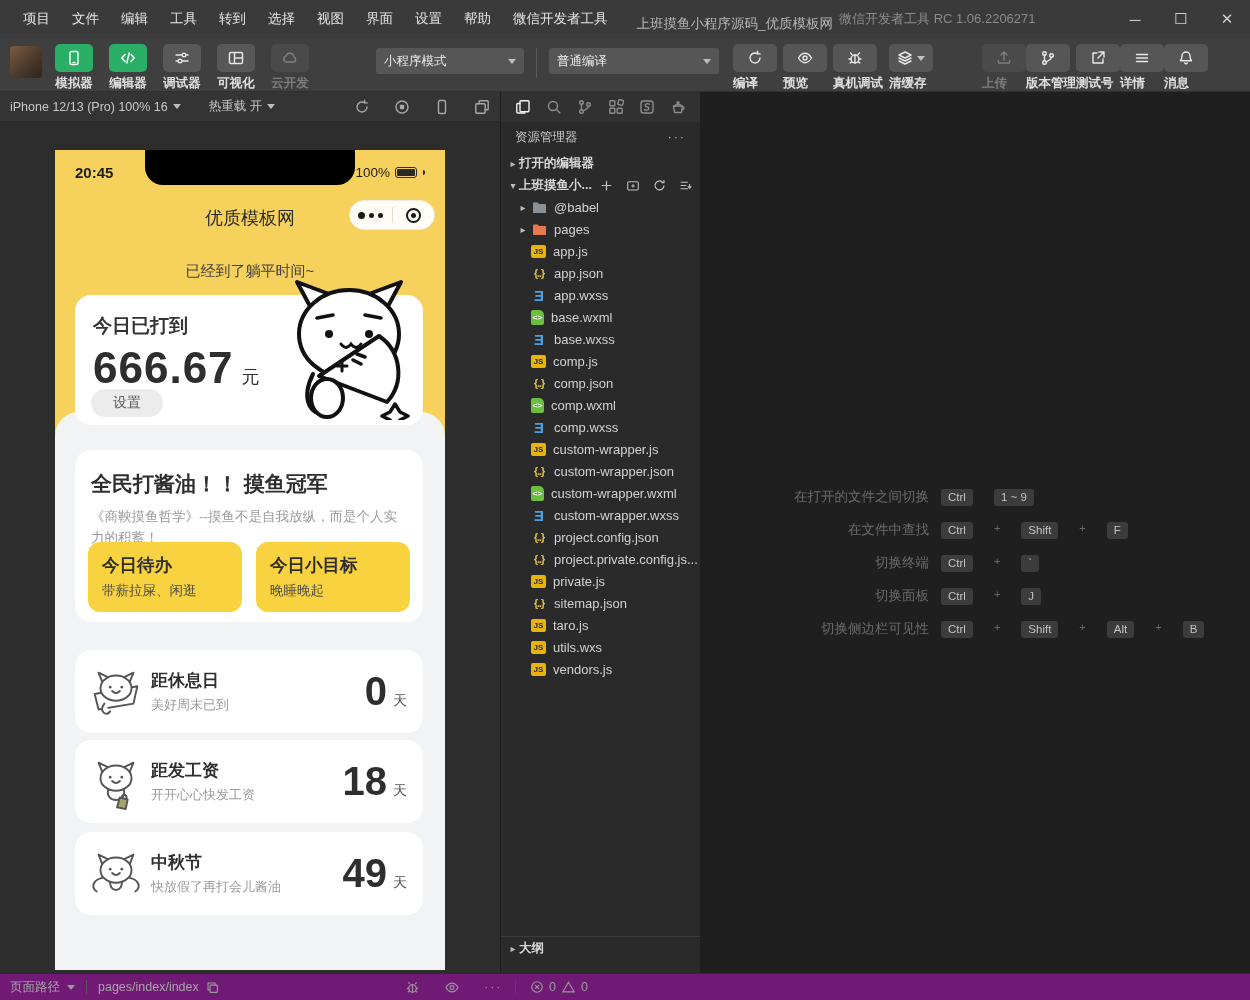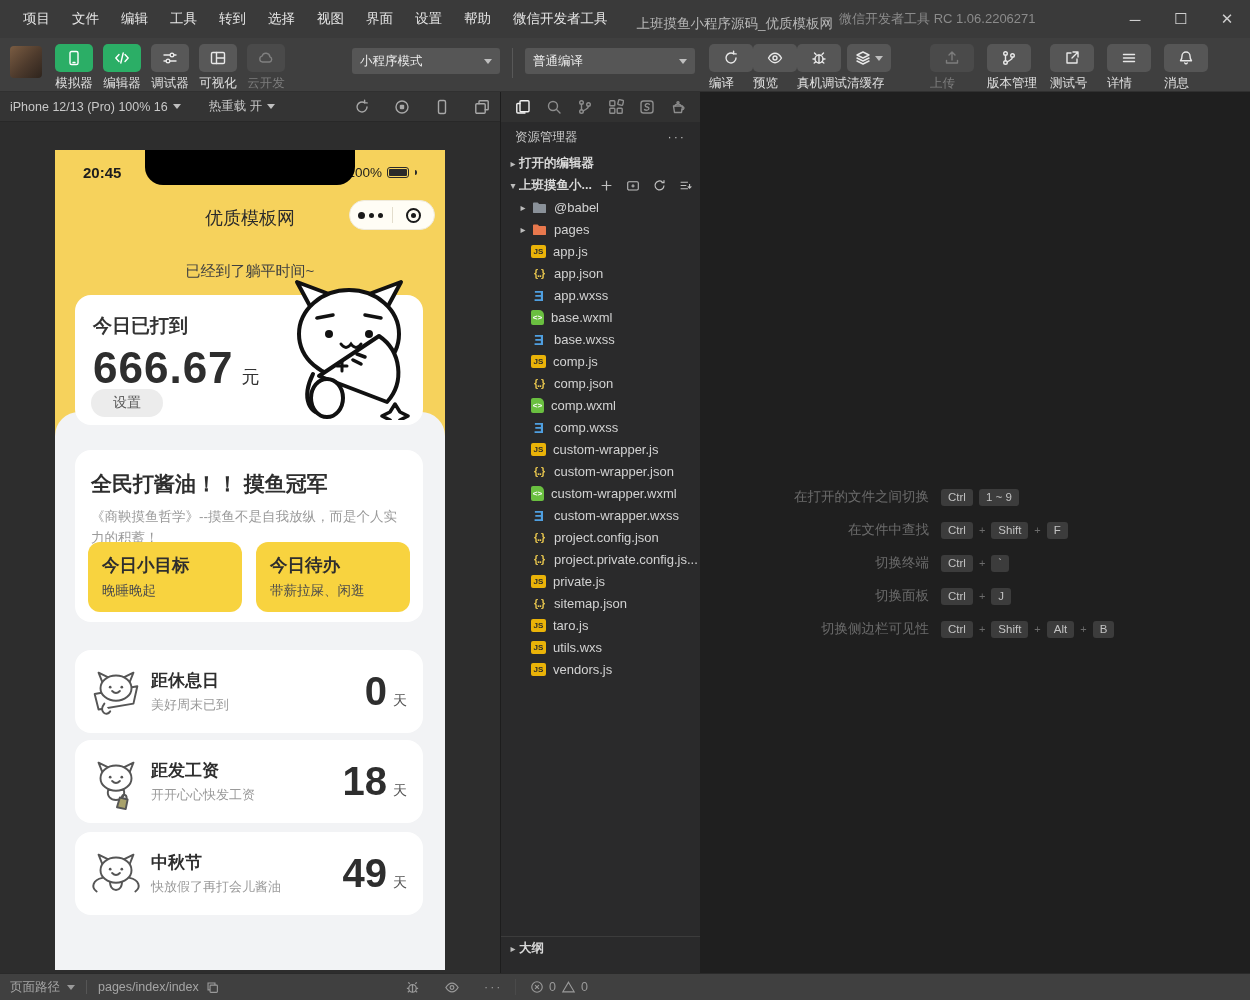--- a/index.html
+++ b/index.html
@@ -14,52 +14,52 @@
   .win-title { margin-left:18px; color:#b9b9b9; font-size:13.5px;margin-top:9px; }
   .win-sub { color:#8b8b8b; margin-left:6px; font-size:13px; }
   .win-controls { position:absolute; right:0; top:0; height:38px; display:flex; }
   .win-btn { width:46px; height:38px; display:flex; align-items:center; justify-content:center; color:#cfcfcf; font-size:15px; }
 
   
   .toolbar { position:absolute; left:0; top:38px; width:1250px; height:54px; background:#3f3f3f;
     border-bottom:1px solid #303030; display:flex; align-items:flex-start; padding:6px 0 0 10px; }
   .avatar { width:32px; height:32px; border-radius:4px; margin:2px 8px 0 0; overflow:hidden;
     background:linear-gradient(135deg,#7a5c42 0%,#4d3a2c 55%,#2e241d 100%); flex:none; }
-  .tb-group { display:flex; gap:0; }
+  .tb-group { display:flex; gap:6px;font-weight:bold; }
   .tb-btn { display:flex; flex-direction:column; align-items:center; width:48px; cursor:pointer; }
   .tb-btn .ibox { width:38px; height:28px; border-radius:5px; background:#585858; display:flex; align-items:center; justify-content:center; color:#e8e8e8; }
   .tb-btn.active .ibox { background:#2bae66; color:#fff; }
   .tb-btn.disabled .ibox { background:#4a4a4a; color:#808080; }
   .tb-btn .lbl { font-size:12.5px; margin-top:3px; color:#e0e0e0; white-space:nowrap; }
   .tb-btn.disabled .lbl { color:#7d7d7d; }
   .select { height:26px; background:#565656; border-radius:3px; display:flex; align-items:center;
     padding:0 8px; color:#ececec; font-size:12.5px; margin-top:4px; cursor:pointer; }
   .select .caret { margin-left:auto; }
   .caret { width:0; height:0; border-left:4px solid transparent; border-right:4px solid transparent; border-top:5px solid #bfbfbf; display:inline-block; }
   .vsep { width:1px; height:30px; background:#585858; margin:4px 12px 0 12px; }
   .tb-action { display:flex; flex-direction:column; align-items:flex-start; cursor:pointer; }
   .tb-action .ibox { min-width:44px; height:28px; padding:0 8px; border-radius:5px; background:#565656;
     display:flex; align-items:center; justify-content:center; gap:4px; color:#e8e8e8; }
   .tb-action .lbl { font-size:12.5px; margin-top:3px; color:#e0e0e0; white-space:nowrap; }
   .tb-action.disabled .ibox { background:#4a4a4a; color:#7d7d7d; }
   .tb-action.disabled .lbl { color:#7d7d7d; }
-  .tb-right { margin-left:auto; display:flex; gap:13px; margin-right:42px; }
+  .tb-right { margin-left:auto; display:flex; gap:0; margin-right:42px;font-weight:bold; }
 
   
   .simpane { position:absolute; left:0; top:92px; width:500px; height:881px; background:#2d2d2d; }
   .simbar { position:absolute; left:0; top:0; width:500px; height:30px; background:#343434;
     border-bottom:1px solid #282828; display:flex; align-items:center; padding:0 10px; color:#c8c8c8; font-size:12.5px; }
   .simbar .dd { display:flex; align-items:center; gap:5px; cursor:pointer; white-space:nowrap; }
   .simbar .icons { margin-left:auto; display:flex; gap:24px; color:#a8a8a8; }
   .simbar .icons > div { cursor:pointer; }
 
   
   .phone { position:absolute; left:55px; top:58px; width:390px; height:820px; background:#f6d25c; overflow:hidden; }
   .notch { position:absolute; left:90px; top:0; width:210px; height:35px; background:#000; border-radius:0 0 18px 18px; }
-  .p-status { position:absolute; left:0; top:0; width:100%; height:44px; display:flex; align-items:center; padding:0 28px; color:#1d1d1d; }
+  .p-status { position:absolute; left:0; top:0; width:100%; height:44px; display:flex; align-items:center; padding:0 20px; color:#1d1d1d; }
   .p-time { font-size:15px; font-weight:bold; }
   .p-batt-wrap { margin-left:auto; display:flex; align-items:center; gap:5px; font-size:13.5px; color:#1d1d1d; }
   .batt { width:22px; height:11px; border:1.5px solid #2a2a2a; border-radius:3px; position:relative; }
   .batt::after { content:""; position:absolute; inset:1px; background:#2a2a2a; border-radius:1px; }
   .batt-nub { width:2px; height:5px; background:#2a2a2a; border-radius:0 2px 2px 0; margin-left:1px; }
   .p-nav { position:absolute; left:0; top:44px; width:100%; height:46px; }
   .p-title { position:absolute; left:0; right:0; top:12px; text-align:center; font-size:18px; color:#2b2b2b; }
   .capsule { position:absolute; right:10px; top:6px; width:86px; height:30px; background:#fffdf5;
     border:1px solid #efeadb; border-radius:16px; display:flex; align-items:center; }
   .cap-dots { flex:1; display:flex; justify-content:center; gap:4px; align-items:center; }
@@ -117,26 +117,26 @@
   .ficon.wxss { color:#4f9fe0; font-size:15px; font-weight:bold; }
   .ficon.wxml { background:#6abf40; color:#fff; font-size:8px; border-radius:2px 5px 2px 2px; width:13px; height:15px; }
   .outline-row { position:absolute; left:0; bottom:13px; width:100%; height:24px; border-top:1px solid #3c3c3c;
     display:flex; align-items:center; padding:0 6px; color:#d8d8d8; font-size:12.5px; font-weight:bold; cursor:pointer; background:#2a2a2b; }
 
   
   .editor { position:absolute; left:700px; top:92px; width:550px; height:881px; background:#1f1f1f; }
   .shortcuts { position:absolute; left:50%; top:396px; transform:translateX(-50%); display:flex; flex-direction:column; gap:15px; }
   .sc-row { display:flex; align-items:center; justify-content:flex-end; gap:12px; }
   .sc-label { color:#6b6b6b; font-size:13.5px; text-align:right; white-space:nowrap; }
-  .sc-keys { display:flex; align-items:center; gap:6px; width:215px; flex:none; }
+  .sc-keys { display:flex; gap:21px; width:215px; flex:none; }
   .key { background:#3c3c3c; color:#c3c3c3; font-size:11.5px; border-radius:3px; padding:2.5px 7px; white-space:nowrap; }
   .plus { color:#6b6b6b; font-size:11px; }
 
   
-  .statusbar { position:absolute; left:0; top:973px; width:1250px; height:27px; background:#404040;
+  .statusbar { position:absolute; left:0; top:973px; width:1250px; height:27px; background:#701a75;
     border-top:1px solid #2a2a2a; display:flex; align-items:center; padding:0 10px; color:#a5a5a5; font-size:12.5px; }
   .sb-left { display:flex; align-items:center; gap:7px; }
   .sb-sep { width:1px; height:14px; background:#565656; margin:0 4px; }
   .sb-simicons { position:absolute; left:405px; display:flex; gap:24px; color:#9a9a9a; }
   .sb-simicons > span { cursor:pointer; display:flex; }
   .sb-counts { position:absolute; left:515px; display:flex; align-items:center; gap:5px; color:#9a9a9a;
     border-left:1px solid #4a4a4a; padding-left:14px; height:16px; }
   svg { display:block; }
 </style>
 </head>
@@ -437,26 +437,26 @@
         <path d="M58 66 q5 7 10 0 q5 7 10 0" stroke="#111" stroke-width="3" fill="none" stroke-linecap="round"></path>
         <path d="M54 88 l10 0 M59 83 l0 10" stroke="#111" stroke-width="3" stroke-linecap="round"></path>
         <path d="M112 126 l5 8 8 4 -8 4 -5 8 -5 -8 -8 -4 8 -4 Z" fill="#fff" stroke="#111" stroke-width="3.5" stroke-linejoin="round"></path>
       </svg>
 
       <div class="card slogan-card">
         <div class="slogan-title">全民打酱油！！ 摸鱼冠军</div>
         <div class="slogan-desc">《商鞅摸鱼哲学》--摸鱼不是自我放纵，而是个人实力的积蓄！</div>
         <div class="sub-row" id="sub-boxes">
             <div class="sub-card">
+              <div class="sub-title">今日待办</div>
+              <div class="sub-text">带薪拉屎、闲逛</div>
+            </div>
+            <div class="sub-card">
               <div class="sub-title">今日小目标</div>
               <div class="sub-text">晚睡晚起</div>
-            </div>
-            <div class="sub-card">
-              <div class="sub-title">今日待办</div>
-              <div class="sub-text">带薪拉屎、闲逛</div>
             </div>
           </div>
       </div>
 
       <div id="cd-cards">
           <div class="card cd-card" style="top: 500px;">
             <div class="cd-icon">
               <svg width="62" height="62" viewBox="0 0 64 64" fill="none" stroke="#555" stroke-width="2" stroke-linecap="round" stroke-linejoin="round">
                 <path d="M10 34 L54 26 L50 44 L14 50 Z" fill="#fff"></path>
                 <path d="M20 44 C14 52 22 58 26 52" fill="#fff"></path>

